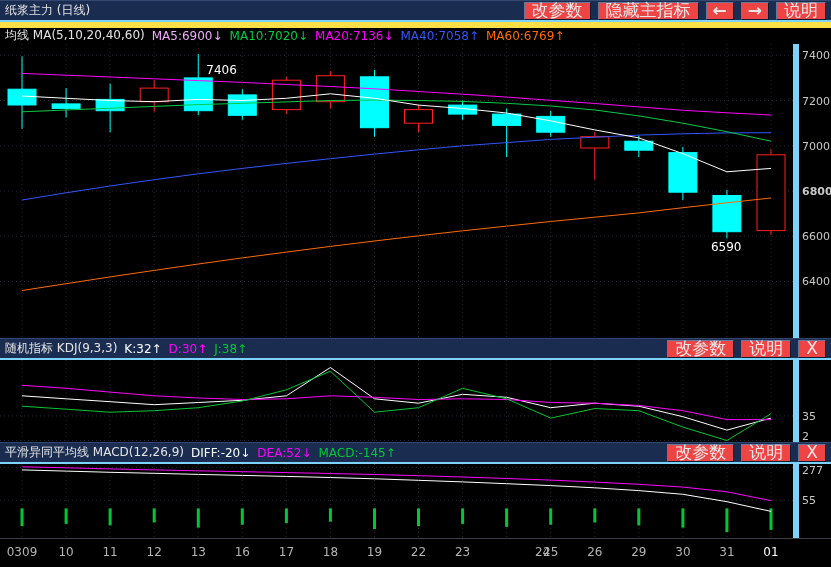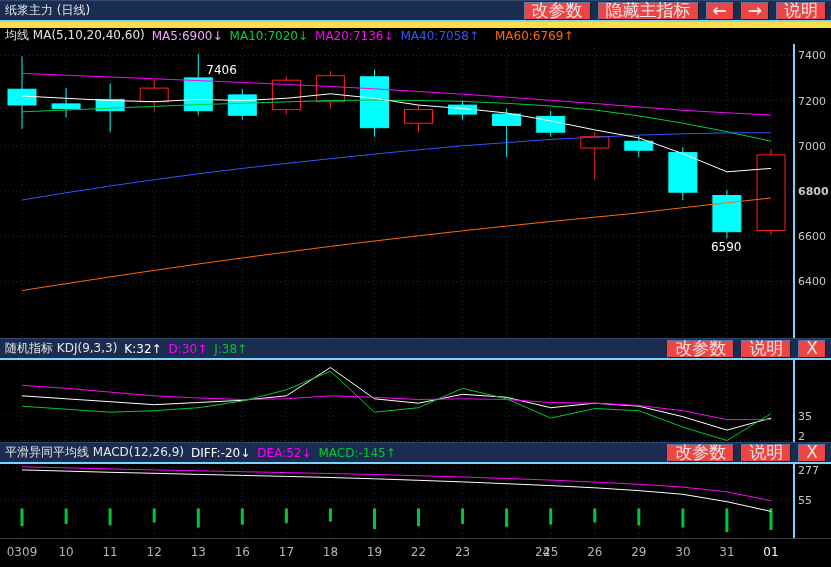--- a/index.html
+++ b/index.html
@@ -6,21 +6,21 @@
 html,body{width:831px;height:567px;}
 body{background:#000;font-family:"DejaVu Sans","Liberation Sans",sans-serif;overflow:hidden;}
 .bar{height:22px;background:#1a2c50;border-top:1px solid #33476f;border-bottom:2px solid #7dd3fc;
      display:flex;align-items:center;padding:0 5px;gap:7px;font-size:12px;color:#e4e4e4;white-space:nowrap;}
 .mabar{background:#000;border-top:6px solid #fde047;border-bottom:1px solid #000;}
 .spacer{flex:1;}
 .btn{background:#ef4444;border:1px solid;border-color:#66799f #0f1a33 #0f1a33 #66799f;color:#e8e8e8;
      font-size:17px;height:18px;line-height:15px;padding:0 7px;cursor:pointer;font-family:inherit;}
 .btn.arrow{padding:0 6px;font-weight:bold;}
 .panel{display:flex;background:#000;}
-.axis{position:relative;width:38px;border-left:2px solid #7dd3fc;font-size:11px;color:#c8c8c8;background:#000;}
+.axis{position:relative;width:38px;border-left:6px solid #7dd3fc;font-size:11px;color:#c8c8c8;background:#000;}
 .axis span{position:absolute;left:3px;transform:translateY(-50%);}
 .xaxis{position:relative;height:29px;background:#000;border-top:1px solid #3a3f46;font-size:12px;color:#b4b4b4;}
 .xaxis span{position:absolute;top:6px;transform:translateX(-50%);}
 svg{display:block;background:#000;}
 </style>
 </head>
 <body>
 
 <div>
 
@@ -33,21 +33,21 @@
     <button class="btn arrow">→</button>
     <button class="btn">说明</button>
   </div>
 
   <div class="bar mabar">
     <span>均线 MA(5,10,20,40,60)</span>
     <span style="color: #f0abfc;">MA5:6900↓</span>
     <span style="color: rgb(0, 204, 68);">MA10:7020↓</span>
     <span style="color: rgb(255, 0, 255);">MA20:7136↓</span>
     <span style="color: rgb(51, 85, 255);">MA40:7058↑</span>
-    <span style="color: rgb(255, 106, 0); margin-left: 9px;">MA60:6769↑</span>
+    <span style="color: rgb(255, 106, 0);">MA60:6769↑</span>
   </div>
 
   <div class="panel" style="height:294px">
     <svg id="main-svg" width="793" height="294">
         <line x1="22.02777777777778" y1="0" x2="22.02777777777778" y2="294" stroke="#23282f" stroke-dasharray="1,3"></line>
         <line x1="66.08333333333334" y1="0" x2="66.08333333333334" y2="294" stroke="#23282f" stroke-dasharray="1,3"></line>
         <line x1="110.13888888888889" y1="0" x2="110.13888888888889" y2="294" stroke="#23282f" stroke-dasharray="1,3"></line>
         <line x1="154.19444444444446" y1="0" x2="154.19444444444446" y2="294" stroke="#23282f" stroke-dasharray="1,3"></line>
         <line x1="198.25" y1="0" x2="198.25" y2="294" stroke="#23282f" stroke-dasharray="1,3"></line>
         <line x1="242.30555555555554" y1="0" x2="242.30555555555554" y2="294" stroke="#23282f" stroke-dasharray="1,3"></line>

